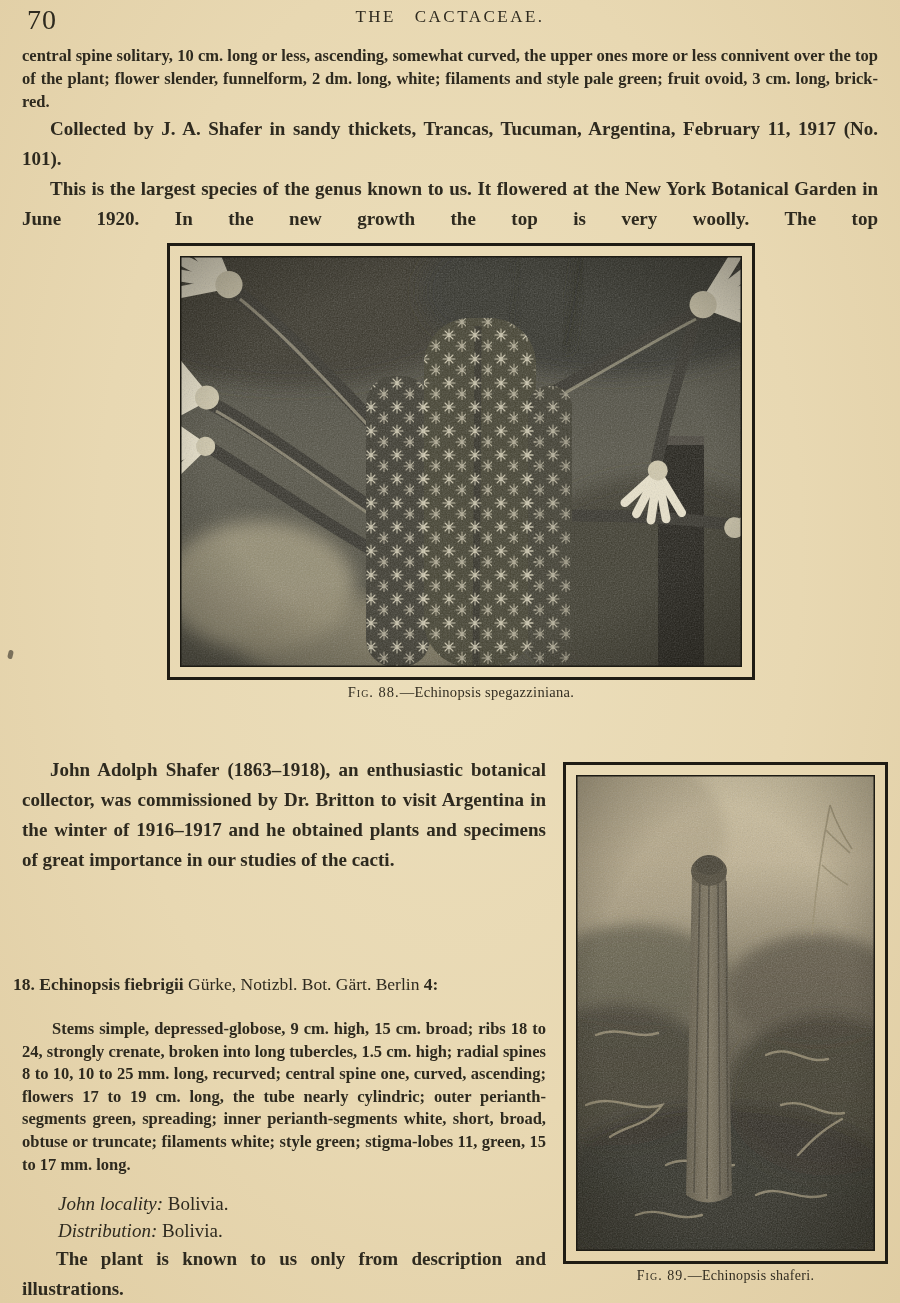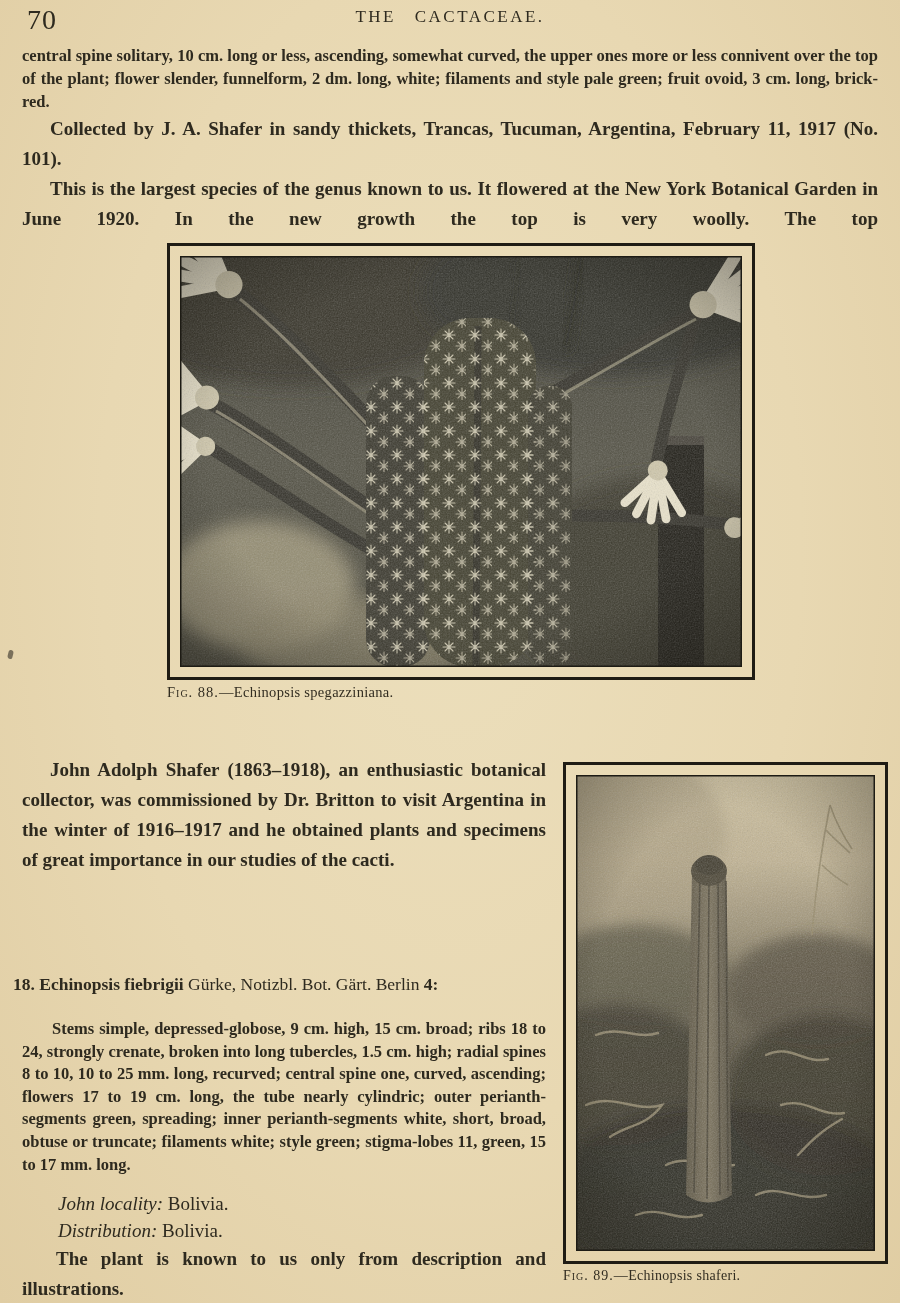--- a/index.html
+++ b/index.html
@@ -33,21 +33,21 @@
   .tl{margin-left:36px;}
   .ital{font-style:italic;}
   #p8{top:1244px;}
   figure.photo{position:absolute;margin:0;padding:0;}
   #fig88{left:167px;top:243px;width:588px;}
   #fig89{left:563px;top:762px;width:325px;}
   .frame{box-sizing:border-box;border:3px solid #1f1c14;padding:10px;}
   #fig88 .frame{width:588px;height:437px;}
   #fig89 .frame{width:325px;height:502px;}
   .frame svg{display:block;}
-  .caption{margin-top:4px;font-size:14.5px;color:#322d21;letter-spacing:0.3px;}
+  .caption{text-align:center;margin-top:4px;font-size:14.5px;color:#322d21;letter-spacing:0.3px;}
   #fig89 .caption{font-size:14px;}
   .fig-label{font-variant:small-caps;letter-spacing:1px;}
   .speck{position:absolute;left:8px;top:650px;width:5px;height:9px;background:#564f40;
     border-radius:2px 3px 2px 3px;opacity:0.75;transform:rotate(14deg);}
 </style>
 </head>
 <body>
 
 <div class="page">
 

